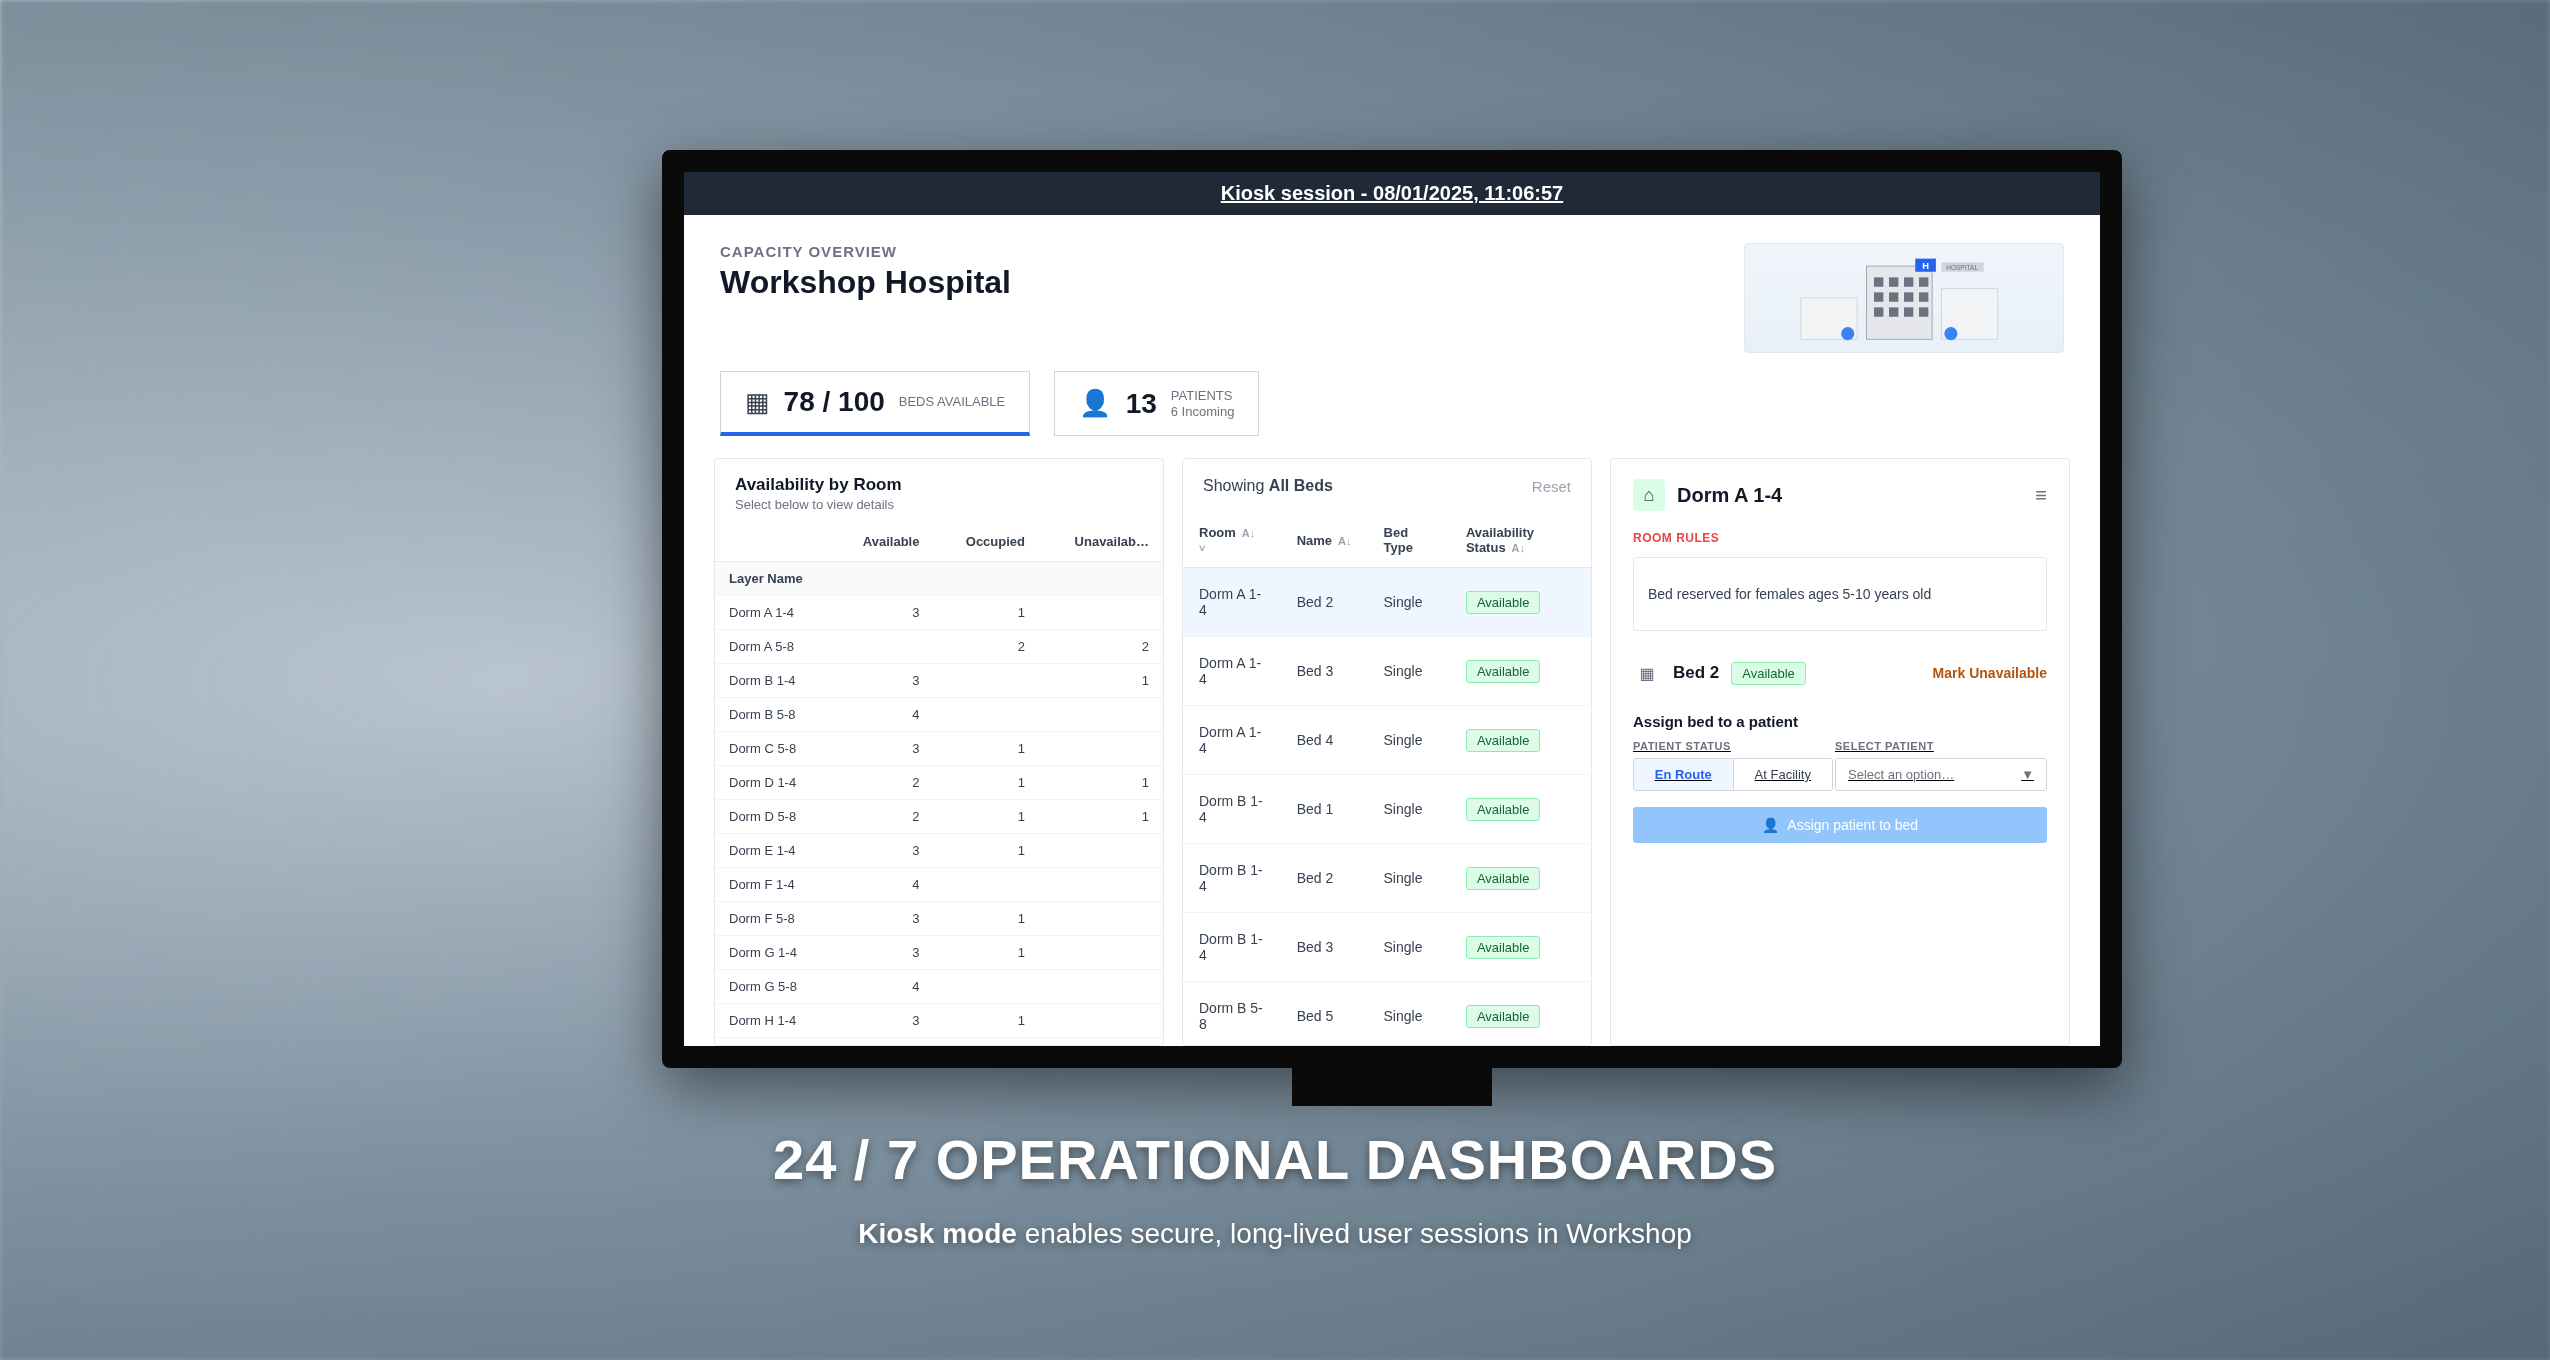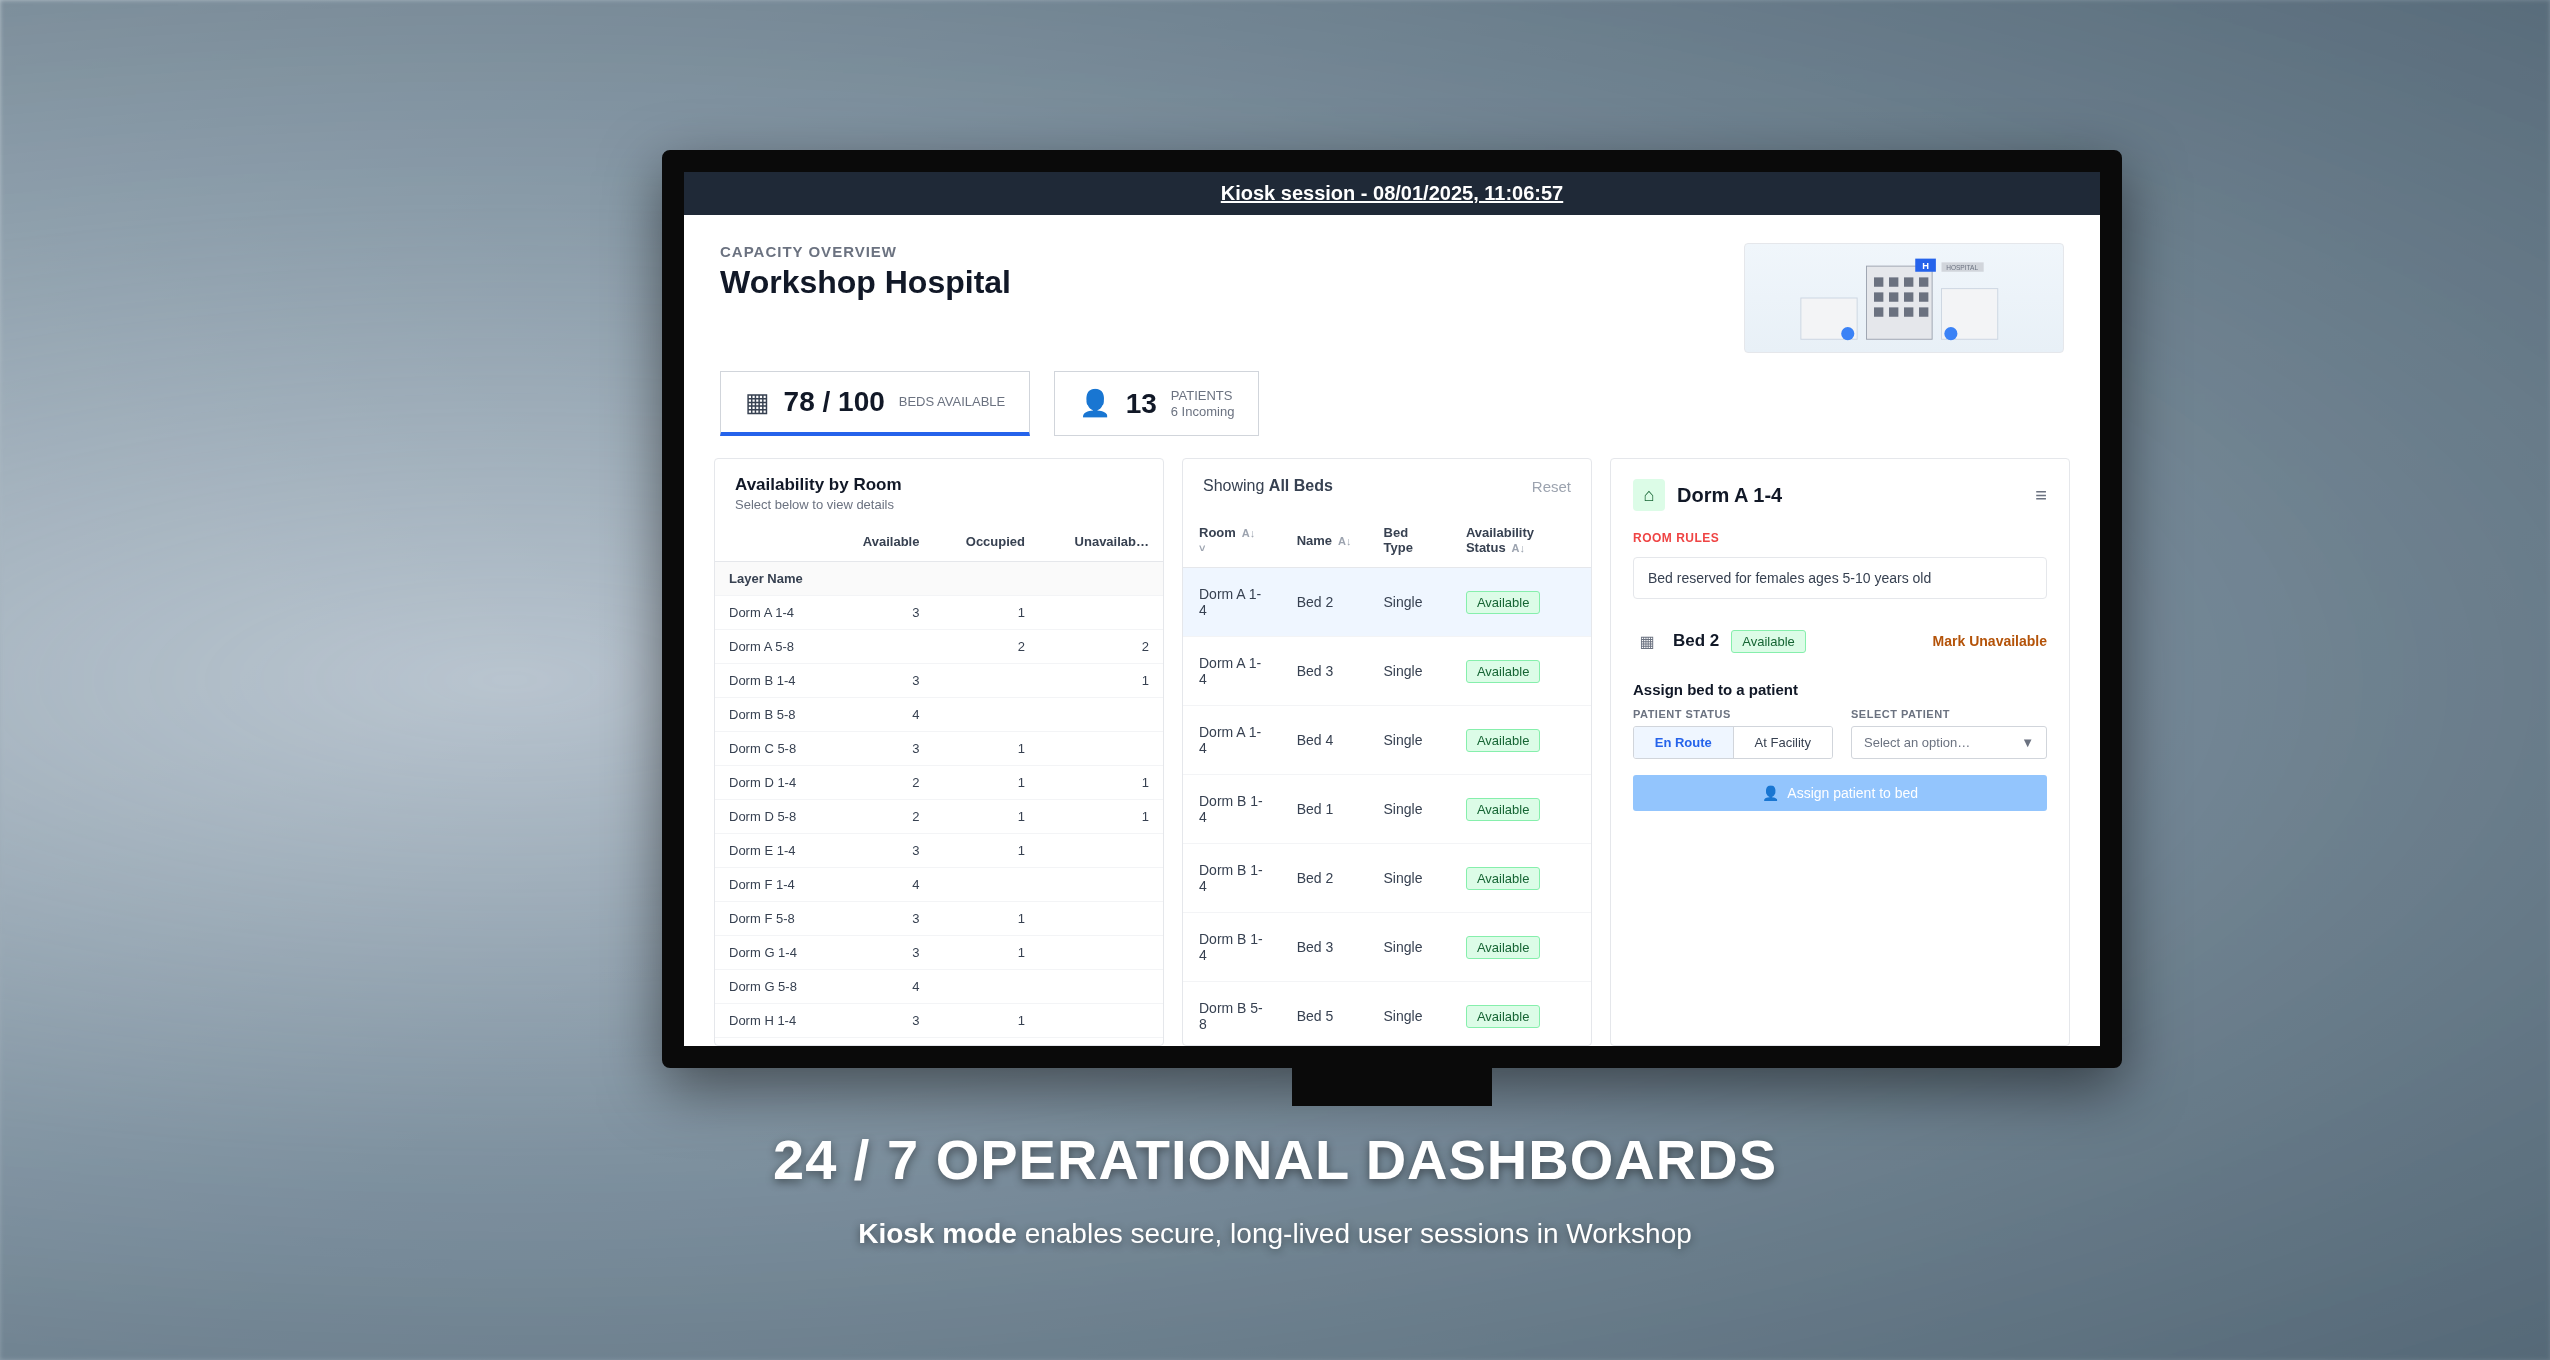--- a/index.html
+++ b/index.html
@@ -261,21 +261,21 @@
   font-size: 12px;
   font-weight: 700;
   letter-spacing: 0.5px;
   color: #ef4444;
   padding: 6px 22px;
 }
 .rules-box {
   margin: 6px 22px 18px 22px;
   border: 1px solid #e5e7eb;
   border-radius: 4px;
-  padding: 12px 14px;
+  padding: 28px 14px;
   font-size: 14px;
   color: #374151;
 }
 .bed-detail-row {
   display: flex;
   align-items: center;
   justify-content: space-between;
   padding: 10px 22px;
 }
 .bed-detail-left {
@@ -297,22 +297,23 @@
 }
 .assign-title {
   font-size: 15px;
   font-weight: 700;
   color: #111827;
   padding: 16px 22px 10px 22px;
 }
 .assign-grid {
   display: grid;
   grid-template-columns: 200px 1fr;
-  gap: 18px;
+  gap: 2px;
   padding: 0 22px;
+  text-decoration: underline;
 }
 .field-label {
   font-size: 11px;
   font-weight: 700;
   letter-spacing: 0.5px;
   color: #6b7280;
   margin-bottom: 6px;
 }
 .toggle-group {
   display: flex;

